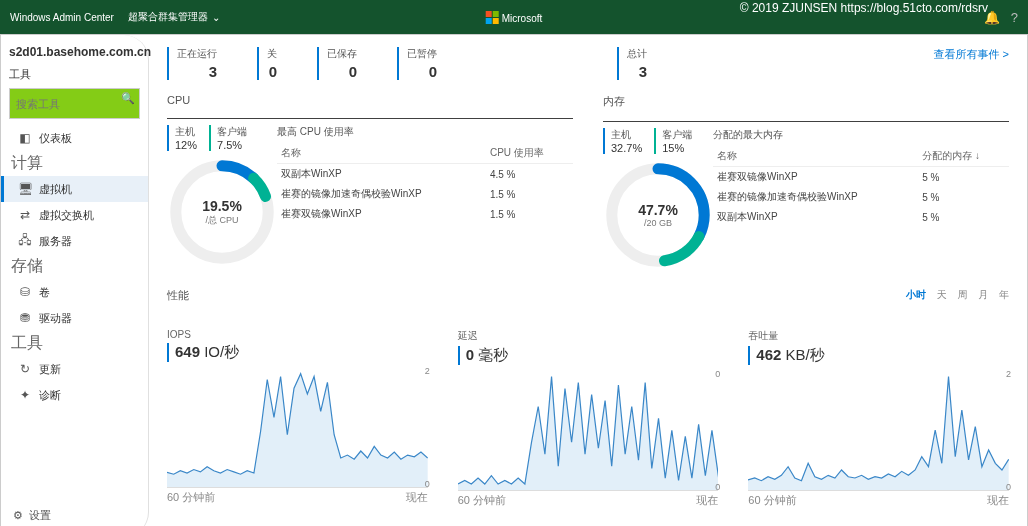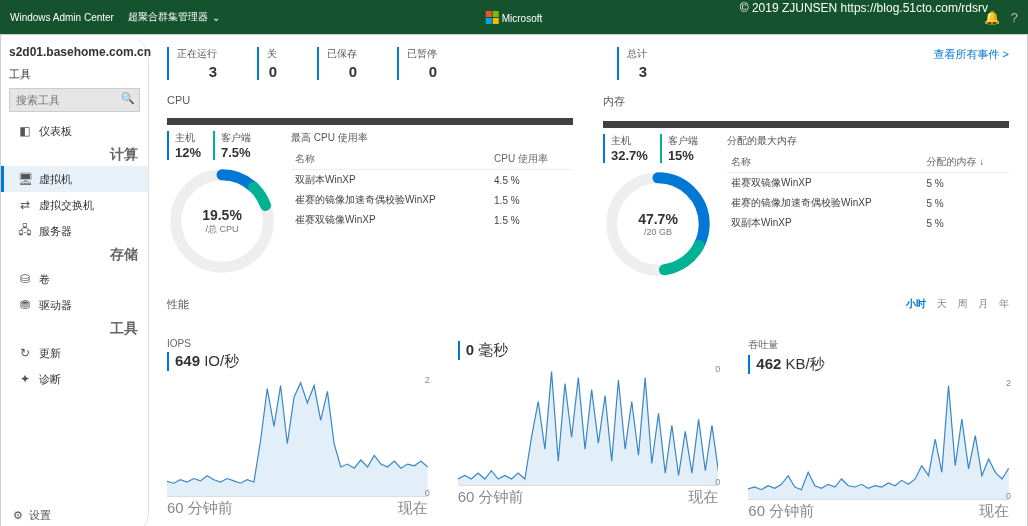--- a/index.html
+++ b/index.html
@@ -13,44 +13,44 @@
 .mslogo span:nth-child(2){background:#7fba00;}
 .mslogo span:nth-child(3){background:#00a4ef;}
 .mslogo span:nth-child(4){background:#ffb900;}
 .topbar .right{margin-left:auto;display:flex;align-items:center;gap:10px;color:#bbb;font-size:13px;}
 .wm{position:absolute;top:1px;right:40px;color:#fff;font-size:12px;z-index:99;}
 .layout{display:flex;height:calc(100% - 22px);border:1px solid #ccc;}
 .sidebar{width:148px;border-right:1px solid #e0e0e0;display:flex;flex-direction:column;padding:6px 0;border-radius:25px;}
 .server{font-size:12px;font-weight:600;padding:4px 8px 6px;}
 .toolslbl{padding:2px 8px 4px;font-size:11px;}
 .search{margin:2px 8px 6px;position:relative;}
-.search input{width:100%;height:24px;border:1px solid #ccc;padding:0 4px 0 6px;font-size:11px;background:#e5e5e5;}
+.search input{width:100%;height:31px;border:1px solid #ccc;padding:0 4px 0 6px;font-size:11px;background:#84cc16;}
 .search .sico{position:absolute;right:5px;top:4px;color:#888;font-size:11px;}
 .nav{}
 .nav .item{display:flex;align-items:center;height:26px;padding:0 8px 0 14px;cursor:pointer;border-left:3px solid transparent;gap:7px;}
 .nav .item.sel{background:#e8f0f8;border-left:3px solid #0078d4;}
-.nav .subhead{font-size:14px;color:#666;text-align:right;padding:2px 10px;font-weight:bold;}
+.nav .subhead{font-size:16px;color:#666;text-align:left;padding:2px 10px;}
 .nav .ico{width:14px;text-align:center;color:#555;font-size:12px;}
 .sidebar .settings{margin-top:auto;padding:8px 12px;display:flex;align-items:center;gap:6px;color:#555;}
 .main{flex:1;overflow:auto;padding:8px 18px 8px 18px;}
 .statsrow{display:flex;align-items:flex-start;gap:40px;padding:4px 0 10px;}
 .stat{border-left:2px solid #0078d4;padding-left:8px;text-align:right;}
 .stat .lbl{font-size:10px;color:#555;margin-bottom:2px;}
 .stat .val{font-size:15px;font-weight:600;}
 .stat.total{margin-left:140px;}
 .evlink{margin-left:auto;color:#0078d4;font-size:11px;cursor:pointer;display:flex;align-items:center;gap:3px;}
 .sectionrow{display:flex;gap:30px;margin-top:4px;}
 .panel{flex:1;}
 .ptitle{font-size:11px;color:#555;margin-bottom:12px;}
-.panelbody{display:flex;gap:14px;border-top:7px solid #404040;padding-top:6px;}
+.panelbody{display:flex;border-top:1px solid #404040;padding-top:6px;}
 .metrics{display:flex;gap:12px;}
 .metric{border-left:2px solid #0078d4;padding-left:6px;}
 .metric.alt{border-left-color:#00b294;}
 .metric .ml{font-size:10px;color:#555;}
-.metric .mv{font-size:13px;font-weight:700;}
+.metric .mv{font-size:11px;font-weight:400;}
 .donut{position:relative;width:110px;height:110px;margin-top:6px;}
 .dsvg{width:110px;height:110px;transform:rotate(-90deg);}
 .dsvg circle{fill:none;stroke-width:10;}
 .dcenter{position:absolute;top:0;left:0;right:0;bottom:0;display:flex;flex-direction:column;align-items:center;justify-content:center;}
 .dcenter .dv{font-size:14px;font-weight:600;}
 .dcenter .du{font-size:9px;color:#777;}
 .tbl{flex:1;font-size:10px;}
 .tbl .tt{color:#555;margin-bottom:4px;}
 .tbl table{width:100%;border-collapse:collapse;}
 .tbl th{text-align:left;font-weight:400;color:#666;padding:3px 4px;border-bottom:1px solid #eee;}
@@ -60,21 +60,21 @@
 .timerange span{margin-left:8px;cursor:pointer;}
 .timerange .on{color:#0078d4;font-weight:600;margin-top:16px;}
 .charts{display:flex;gap:30px;margin-top:26px;clear:both;}
 .chart{flex:1;}
 .chart .ct{font-size:10px;color:#666;}
 .chart .cv{font-size:15px;font-weight:400;border-left:2px solid #0078d4;padding-left:6px;margin:3px 0 6px;}
 .chart .cv b{font-weight:700;}
 .spark{height:120px;position:relative;border-bottom:1px solid #ddd;}
 .spark svg{width:100%;height:100%;}
 .spark .ylab{position:absolute;right:-2px;font-size:9px;color:#888;}
-.xaxis{display:flex;justify-content:space-between;font-size:15px;color:#888;padding-top:2px;gap:9px;}
+.xaxis{display:flex;justify-content:space-between;font-size:11px;color:#888;padding-top:2px;gap:9px;}
 </style>
 </head>
 <body>
 
 <div class="wm">© 2019 ZJUNSEN https://blog.51cto.com/rdsrv</div>
 
 <div class="topbar">
   <span class="wac">Windows Admin Center</span>
   <span class="bc">
       <span>超聚合群集管理器</span>
@@ -303,20 +303,21 @@
       <path d="M0.0,105.3 L6.7,107.1 L13.3,103.6 L20.0,105.9 L26.7,102.4 L33.3,104.8 L40.0,99.5 L46.7,103.6 L53.3,105.9 L60.0,102.4 L66.7,104.8 L73.3,107.1 L80.0,103.6 L86.7,105.9 L93.3,64.3 L100.0,11.6 L106.7,49.7 L113.3,8.6 L120.0,67.3 L126.7,20.4 L133.3,5.7 L140.0,26.2 L146.7,8.6 L153.3,43.8 L160.0,14.5 L166.7,67.3 L173.3,90.7 L180.0,87.8 L186.7,91.9 L193.3,83.7 L200.0,90.7 L206.7,79.0 L213.3,87.8 L220.0,90.7 L226.7,84.8 L233.3,91.9 L240.0,87.8 L246.7,89.5 L253.3,84.8 L260.0,90.7 L260,120 L0,120 Z" fill="#cfe4f5" opacity="0.6"></path>
       <path d="M0.0,105.3 L6.7,107.1 L13.3,103.6 L20.0,105.9 L26.7,102.4 L33.3,104.8 L40.0,99.5 L46.7,103.6 L53.3,105.9 L60.0,102.4 L66.7,104.8 L73.3,107.1 L80.0,103.6 L86.7,105.9 L93.3,64.3 L100.0,11.6 L106.7,49.7 L113.3,8.6 L120.0,67.3 L126.7,20.4 L133.3,5.7 L140.0,26.2 L146.7,8.6 L153.3,43.8 L160.0,14.5 L166.7,67.3 L173.3,90.7 L180.0,87.8 L186.7,91.9 L193.3,83.7 L200.0,90.7 L206.7,79.0 L213.3,87.8 L220.0,90.7 L226.7,84.8 L233.3,91.9 L240.0,87.8 L246.7,89.5 L253.3,84.8 L260.0,90.7" fill="none" stroke="#3a87c8" stroke-width="1.2"></path>
     </svg>
   </div>
   <div class="xaxis">
             <span>60 分钟前</span>
             <span>现在</span>
           </div>
         </div>
         <div class="chart">
+          <div class="ct">延迟</div>
   <div class="cv"><b>0</b> 毫秒</div>
   <div class="spark">
     <span class="ylab" style="top:-2px">0</span>
     <span class="ylab" style="bottom:-2px">0</span>
     <svg viewBox="0 0 260 120" preserveAspectRatio="none">
       <path d="M0.0,114.0 L6.7,110.4 L13.3,114.0 L20.0,108.0 L26.7,114.0 L33.3,105.6 L40.0,114.0 L46.7,110.4 L53.3,114.0 L60.0,108.0 L66.7,114.0 L73.3,71.9 L80.0,35.8 L86.7,83.9 L93.3,5.7 L100.0,95.9 L106.7,17.7 L113.3,71.9 L120.0,11.7 L126.7,83.9 L133.3,23.8 L140.0,77.9 L146.7,29.8 L153.3,95.9 L160.0,14.1 L166.7,83.9 L173.3,35.8 L180.0,89.9 L186.7,11.7 L193.3,98.3 L200.0,47.8 L206.7,108.0 L213.3,59.8 L220.0,110.4 L226.7,65.9 L233.3,108.0 L240.0,53.8 L246.7,105.6 L253.3,59.8 L260.0,108.0 L260,120 L0,120 Z" fill="#cfe4f5" opacity="0.6"></path>
       <path d="M0.0,114.0 L6.7,110.4 L13.3,114.0 L20.0,108.0 L26.7,114.0 L33.3,105.6 L40.0,114.0 L46.7,110.4 L53.3,114.0 L60.0,108.0 L66.7,114.0 L73.3,71.9 L80.0,35.8 L86.7,83.9 L93.3,5.7 L100.0,95.9 L106.7,17.7 L113.3,71.9 L120.0,11.7 L126.7,83.9 L133.3,23.8 L140.0,77.9 L146.7,29.8 L153.3,95.9 L160.0,14.1 L166.7,83.9 L173.3,35.8 L180.0,89.9 L186.7,11.7 L193.3,98.3 L200.0,47.8 L206.7,108.0 L213.3,59.8 L220.0,110.4 L226.7,65.9 L233.3,108.0 L240.0,53.8 L246.7,105.6 L253.3,59.8 L260.0,108.0" fill="none" stroke="#3a87c8" stroke-width="1.2"></path>
     </svg>
   </div>
   <div class="xaxis">

